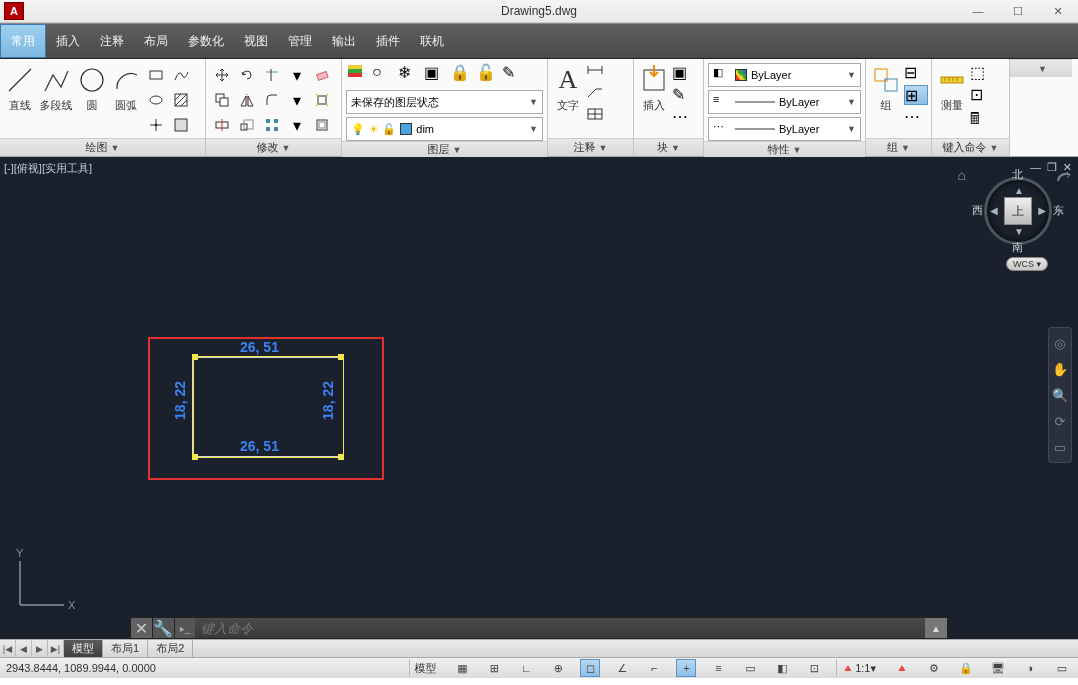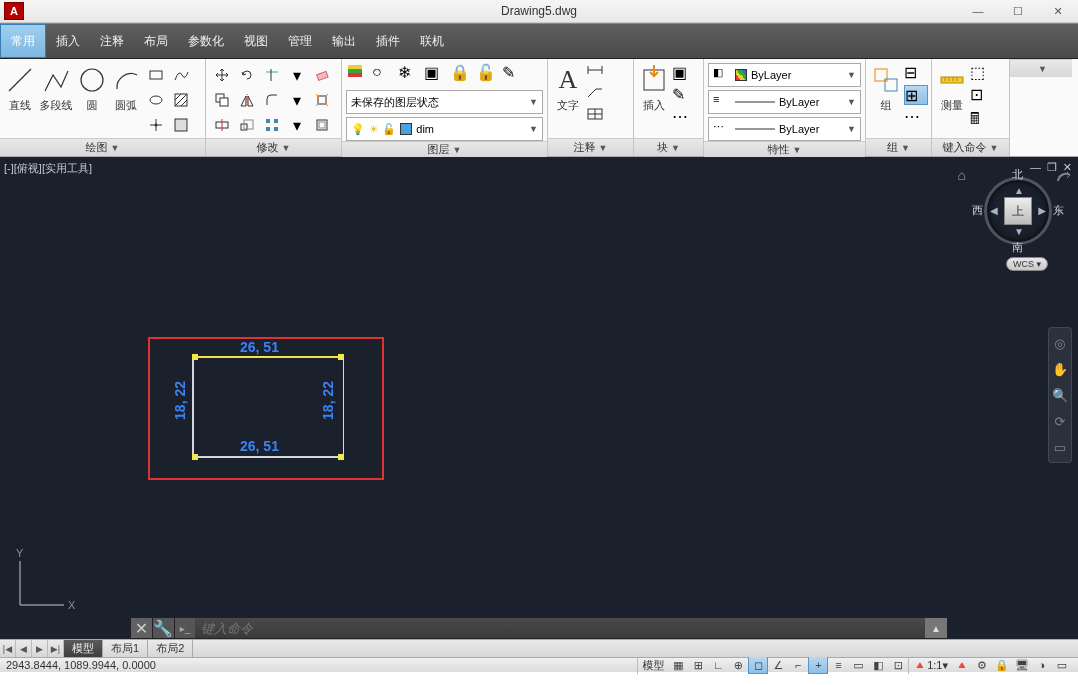--- a/index.html
+++ b/index.html
@@ -81,21 +81,21 @@
 .cmdbar .cmdarrow { width:22px; height:100%; display:flex; align-items:center; justify-content:center; background:#777; color:#ddd; font-size:10px; }
 
 
 .layouttabs { position:absolute; bottom:0; left:0; right:0; height:18px; background:linear-gradient(#eaeaea,#d6d6d6); display:flex; align-items:stretch; font-size:11px; border-top:1px solid #aaa;}
 .layouttabs .navbtns { display:flex; }
 .layouttabs .navbtns div { width:16px; display:flex; align-items:center; justify-content:center; border-right:1px solid #bbb; color:#555; font-size:9px; }
 .layouttabs .ltab { padding:0 8px; display:flex; align-items:center; border-right:1px solid #aaa; color:#333; cursor:default;}
 .layouttabs .ltab.active { background:linear-gradient(#5a5a5a,#3f3f3f); color:#eee; }
 
 
-.statusbar { height:15px; background:linear-gradient(#f0f0f0,#dcdcdc); border-top:1px solid #aaa; display:flex; align-items:center; font-size:11px; color:#333; padding:0 6px; }
+.statusbar { height:21px; background:linear-gradient(#f0f0f0,#dcdcdc); border-top:1px solid #aaa; display:flex; align-items:center; font-size:11px; color:#333; padding:0 6px;gap:12px; }
 .statusbar .coords { flex:0 0 auto; }
 .statusbar .spacer { flex:1; }
 .statusbar .togglebtn { width:20px; height:18px; display:flex; align-items:center; justify-content:center; border:1px solid transparent; color:#444; font-size:11px; }
 .statusbar .togglebtn.on { background:linear-gradient(#b8d8f0,#8dbfe8); border:1px solid #5a95c8; }
 .statusbar .txtbtn { padding:0 4px; height:18px; display:flex; align-items:center; border-left:1px solid #bbb; }
 </style>
 </head>
 <body>
 
 <div class="titlebar">

